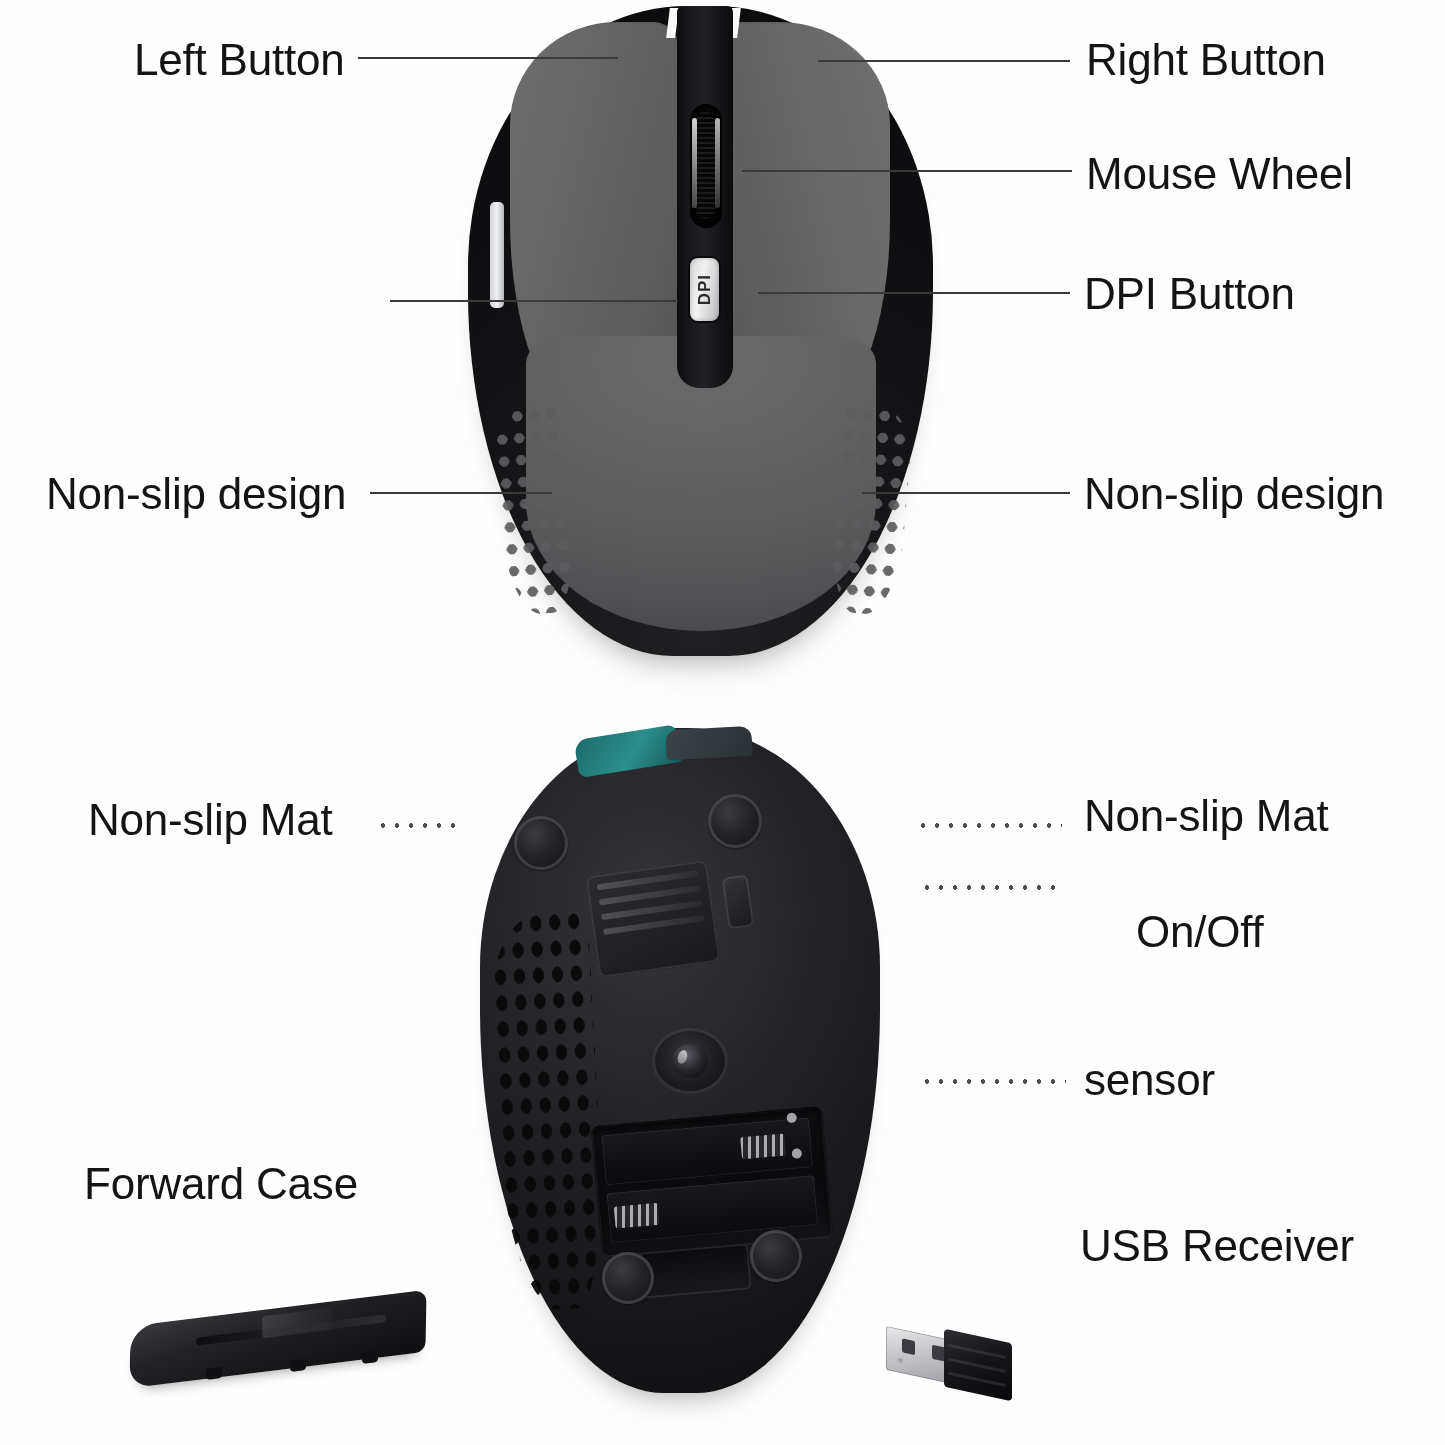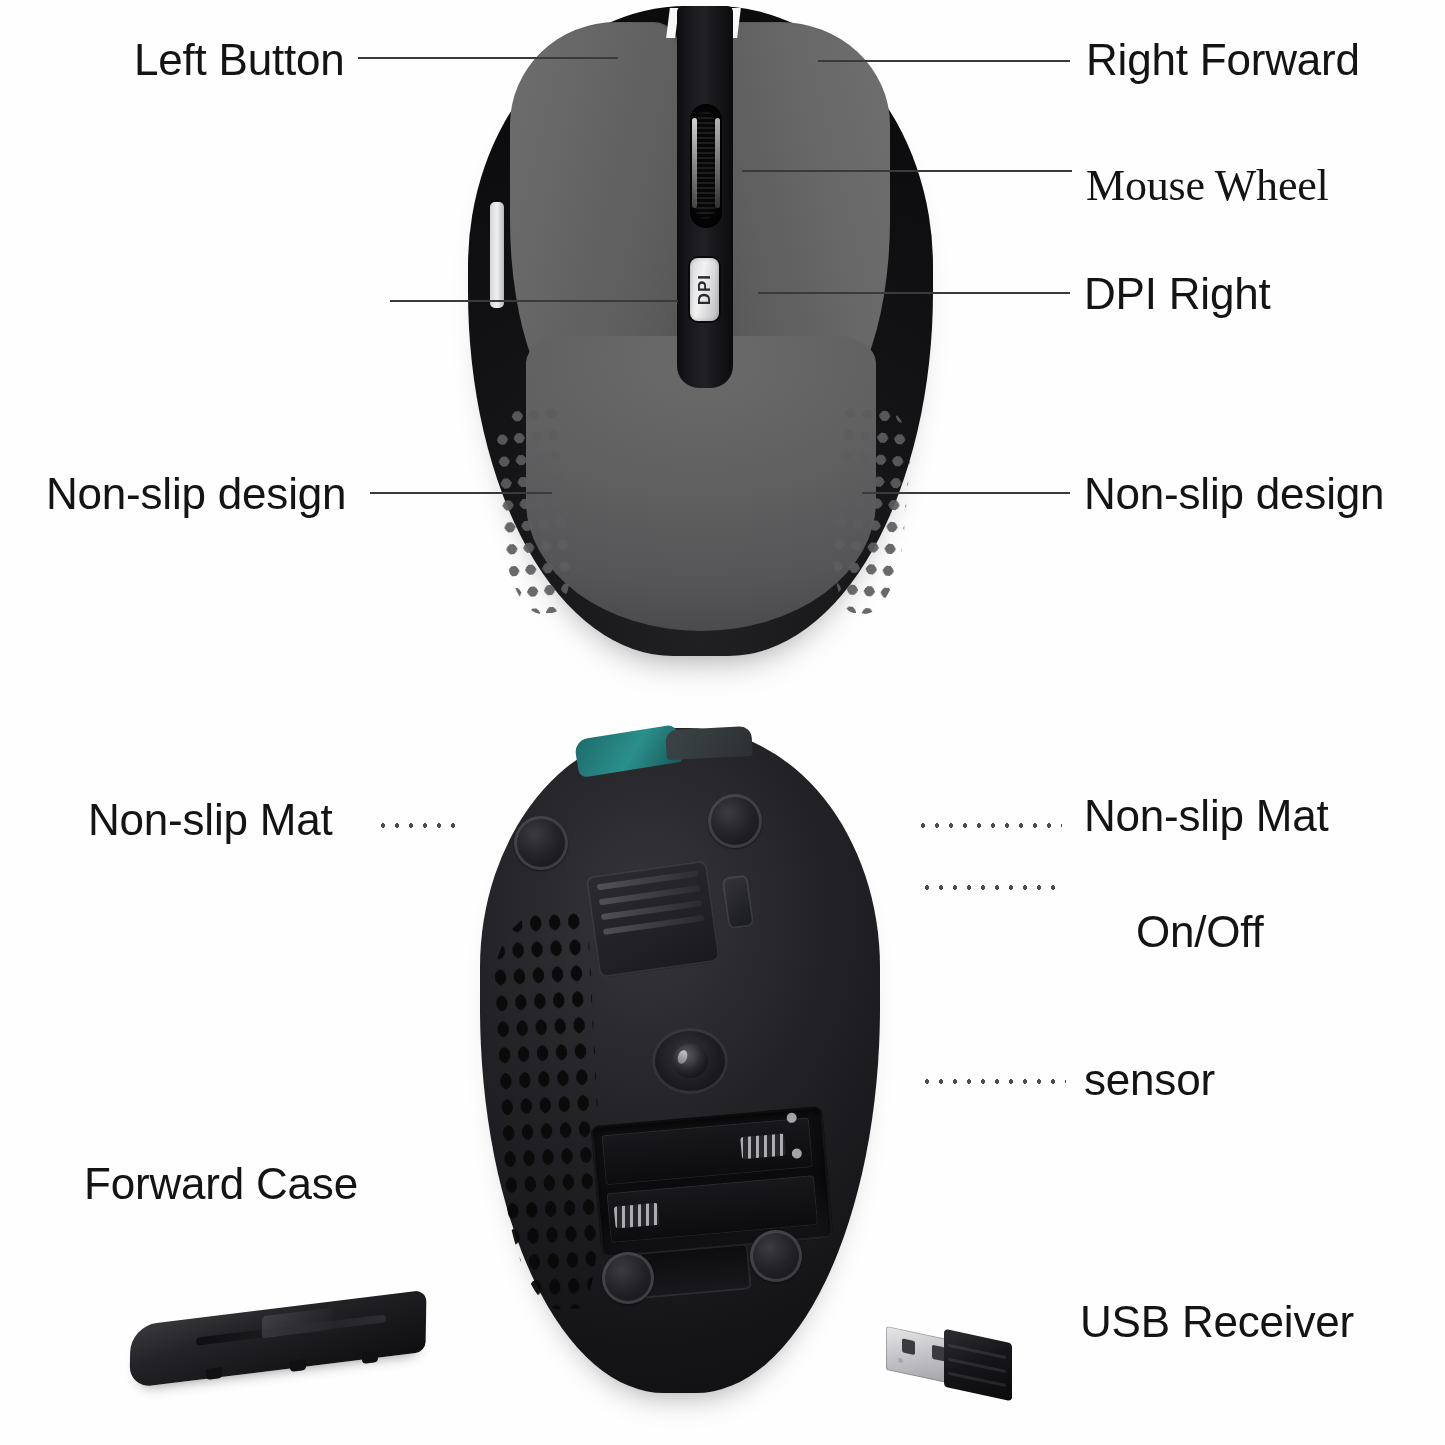--- a/index.html
+++ b/index.html
@@ -372,26 +372,26 @@
   <div class="lead" style="left:358px;top:57px;width:260px;"></div>
   <div class="lead" style="left:818px;top:60px;width:252px;"></div>
   <div class="lead" style="left:742px;top:170px;width:330px;"></div>
   <div class="lead" style="left:390px;top:300px;width:288px;"></div>
   <div class="lead" style="left:758px;top:292px;width:312px;"></div>
   <div class="lead" style="left:370px;top:492px;width:182px;"></div>
   <div class="lead" style="left:862px;top:492px;width:208px;"></div>
 
   <div class="lbl" style="left:134px;top:34px;">Left Button</div>
 
-  <div class="lbl" style="left:1086px;top:34px;">Right Forward</div>
-
-  <div class="lbl" style="left:1086px;top:160px;font-family:Liberation Serif, serif;">Mouse Wheel</div>
-
-
-  <div class="lbl" style="left:1084px;top:268px;">DPI Right</div>
+  <div class="lbl" style="left:1086px;top:34px;">Right Button</div>
+
+  <div class="lbl" style="left:1086px;top:148px;">Mouse Wheel</div>
+
+
+  <div class="lbl" style="left:1084px;top:268px;">DPI Button</div>
 
   <div class="lbl" style="left:46px;top:468px;">Non-slip design</div>
 
   <div class="lbl" style="left:1084px;top:468px;">Non-slip design</div>
 
   <div id="mouse-bot">
     <div class="shell"></div>
     <div class="teal"></div>
     <div class="teal2"></div>
     <div class="sgrip"></div>
@@ -428,21 +428,21 @@
   <div class="lbl" style="left:88px;top:794px;">Non-slip Mat</div>
 
   <div class="lbl" style="left:1084px;top:790px;">Non-slip Mat</div>
 
   <div class="lbl" style="left:1136px;top:862px;margin-top:44px;">On/Off</div>
 
   <div class="lbl" style="left:1084px;top:1054px;">sensor</div>
 
   <div class="lbl" style="left:84px;top:1158px;">Forward Case</div>
 
-  <div class="lbl" style="left:1080px;top:1296px;">USB Receiver</div>
+  <div class="lbl" style="left:1080px;top:1220px;">USB Receiver</div>
 
   <div id="batt-cover">
     <div class="body"></div>
     <div class="ridge"></div>
     <div class="emboss"></div>
     <div class="tab t1"></div>
     <div class="tab t2"></div>
     <div class="tab t3"></div>
   </div>
 

